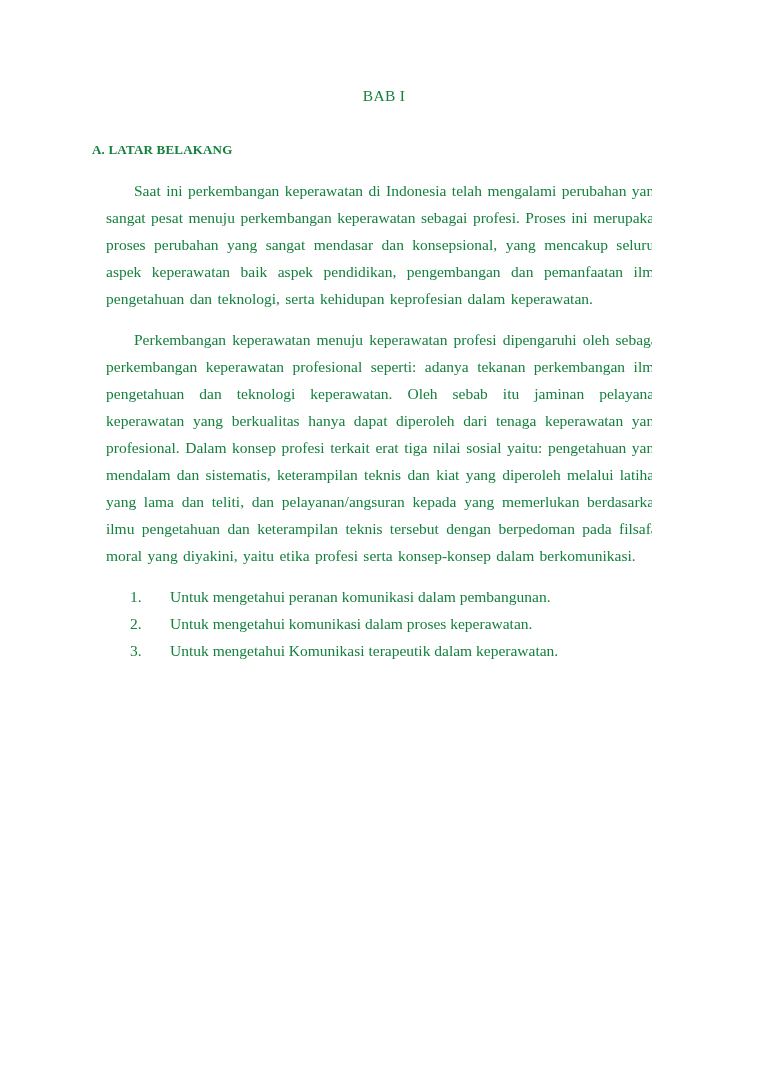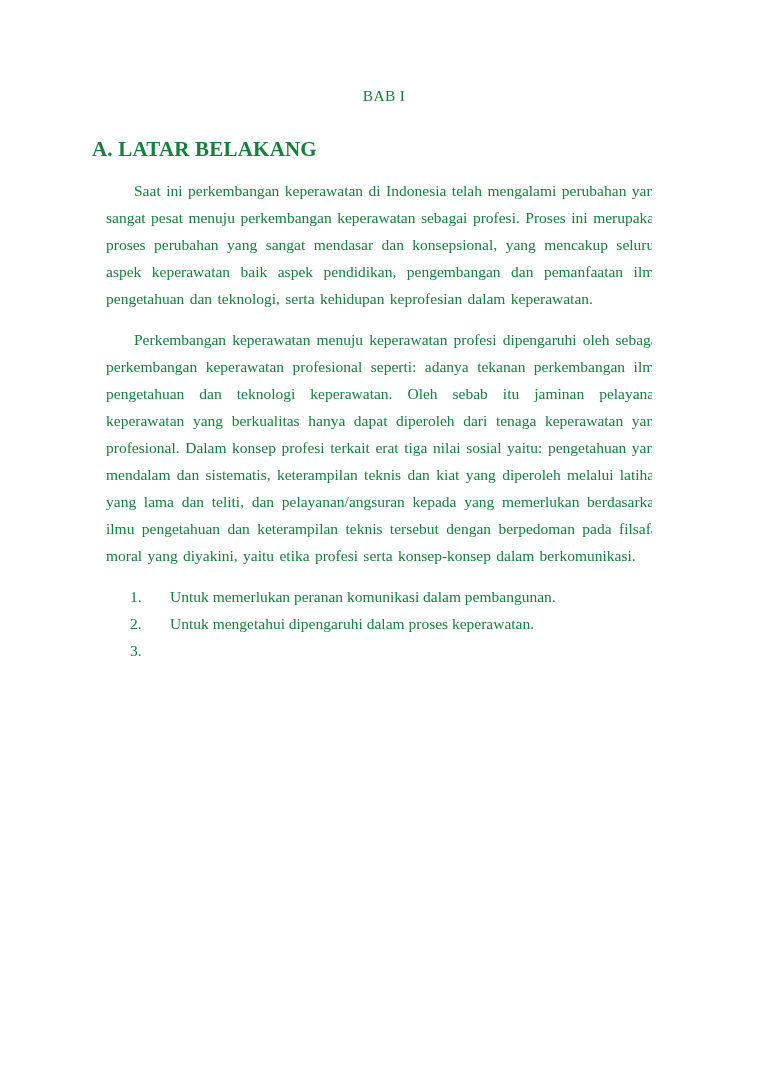--- a/index.html
+++ b/index.html
@@ -27,21 +27,21 @@
   .chapter-heading {
     text-align: center;
   }
   .chapter-heading div {
     letter-spacing: 0.3px;
   }
   .section-heading {
     font-weight: bold;
     margin: 0;
     margin-top: 27px;
-    font-size: 21px;
+    font-size: 13px;
     line-height: 27px;
     letter-spacing: 0.2px;
   }
   .section-heading.second {
     margin-top: 0;
   }
   p.body-par {
     margin: 14px;
     text-align: justify;
     text-indent: 28px;
@@ -75,25 +75,26 @@
     <h2 class="section-heading">A. LATAR BELAKANG</h2>
 
     <p class="body-par">Saat ini perkembangan keperawatan di Indonesia telah mengalami perubahan yang sangat pesat menuju perkembangan keperawatan sebagai profesi. Proses ini merupakan proses perubahan yang sangat mendasar dan konsepsional, yang mencakup seluruh aspek keperawatan baik aspek pendidikan, pengembangan dan pemanfaatan ilmu pengetahuan dan teknologi, serta kehidupan keprofesian dalam keperawatan.</p>
 
     <p class="body-par">Perkembangan keperawatan menuju keperawatan profesi dipengaruhi oleh sebagai perkembangan keperawatan profesional seperti: adanya tekanan perkembangan ilmu pengetahuan dan teknologi keperawatan. Oleh sebab itu jaminan pelayanan keperawatan yang berkualitas hanya dapat diperoleh dari tenaga keperawatan yang profesional. Dalam konsep profesi terkait erat tiga nilai sosial yaitu: pengetahuan yang mendalam dan sistematis, keterampilan teknis dan kiat yang diperoleh melalui latihan yang lama dan teliti, dan pelayanan/angsuran kepada yang memerlukan berdasarkan ilmu pengetahuan dan keterampilan teknis tersebut dengan berpedoman pada filsafat moral yang diyakini, yaitu etika profesi serta konsep-konsep dalam berkomunikasi.</p>
 
 
     <ol class="goal-list">
       <li class="goal-item">
         <span class="goal-num">1.</span>
-        <span class="goal-text">Untuk memerlukan peranan komunikasi dalam pembangunan.</span>
+        <span class="goal-text">Untuk mengetahui peranan komunikasi dalam pembangunan.</span>
       </li>
       <li class="goal-item">
         <span class="goal-num">2.</span>
-        <span class="goal-text">Untuk mengetahui dipengaruhi dalam proses keperawatan.</span>
+        <span class="goal-text">Untuk mengetahui komunikasi dalam proses keperawatan.</span>
       </li>
       <li class="goal-item">
         <span class="goal-num">3.</span>
+        <span class="goal-text">Untuk mengetahui Komunikasi terapeutik dalam keperawatan.</span>
       </li>
     </ol>
 
   </div>
 </div>
 
 </body></html>

